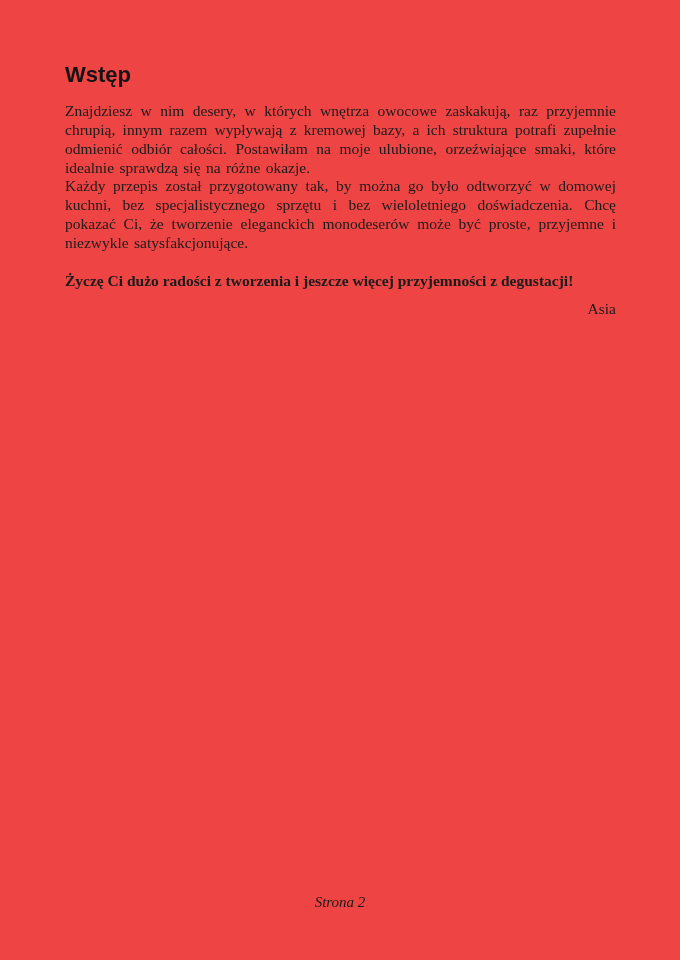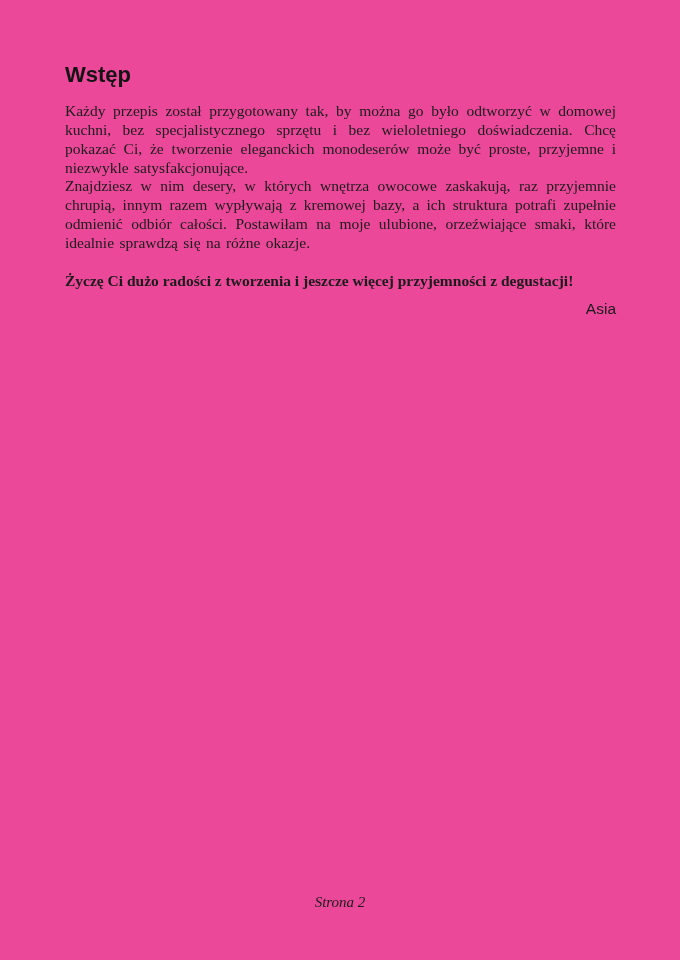--- a/index.html
+++ b/index.html
@@ -12,21 +12,21 @@
     height: 960px;
     position: relative;
     overflow: hidden;
   }
   .page {
     position: absolute;
     inset: 0;
     box-sizing: border-box;
     padding: 62px 64px 0 65px;
     color: #1b1b1b;
-    background: #ec4899;
+    background: #ef4444;
   }
   .heading {
     margin: 0 0 15px 0;
     font-family: "Liberation Sans", sans-serif;
     font-weight: bold;
     font-size: 22px;
     line-height: 1.15;
     color: #141414;
   }
   .body-text p {
@@ -40,21 +40,21 @@
   }
   .body-text p.closing {
     margin-top: 19px;
     text-align: left;
     word-spacing: normal;
     font-weight: bold;
   }
   .signature {
     margin-top: 10px;
     text-align: right;
-    font-family: Liberation Sans, sans-serif;
+    font-family: Liberation Serif, serif;
     font-size: 15.5px;
     line-height: 18.8px;
     color: #1b1b1b;
   }
   .footer {
     position: absolute;
     left: 0;
     right: 0;
     top: 893px;
     text-align: center;
@@ -65,21 +65,21 @@
     color: #1b1b1b;
   }
 </style>
 </head>
 <body>
 
 <div class="page">
   <h1 class="heading">Wstęp</h1>
 
   <div class="body-text">
+    <p>Znajdziesz w nim desery, w których wnętrza owocowe zaskakują, raz przyjemnie chrupią, innym razem wypływają z kremowej bazy, a ich struktura potrafi zupełnie odmienić odbiór całości. Postawiłam na moje ulubione, orzeźwiające smaki, które idealnie sprawdzą się na różne okazje.</p>
     <p>Każdy przepis został przygotowany tak, by można go było odtworzyć w domowej kuchni, bez specjalistycznego sprzętu i bez wieloletniego doświadczenia. Chcę pokazać Ci, że tworzenie eleganckich monodeserów może być proste, przyjemne i niezwykle satysfakcjonujące.</p>
-    <p>Znajdziesz w nim desery, w których wnętrza owocowe zaskakują, raz przyjemnie chrupią, innym razem wypływają z kremowej bazy, a ich struktura potrafi zupełnie odmienić odbiór całości. Postawiłam na moje ulubione, orzeźwiające smaki, które idealnie sprawdzą się na różne okazje.</p>
     <p class="closing">Życzę Ci dużo radości z tworzenia i jeszcze więcej przyjemności z degustacji!</p>
   </div>
 
   <div class="signature">Asia</div>
 
   <div class="footer">Strona 2</div>
 </div>
 
 </body></html>

